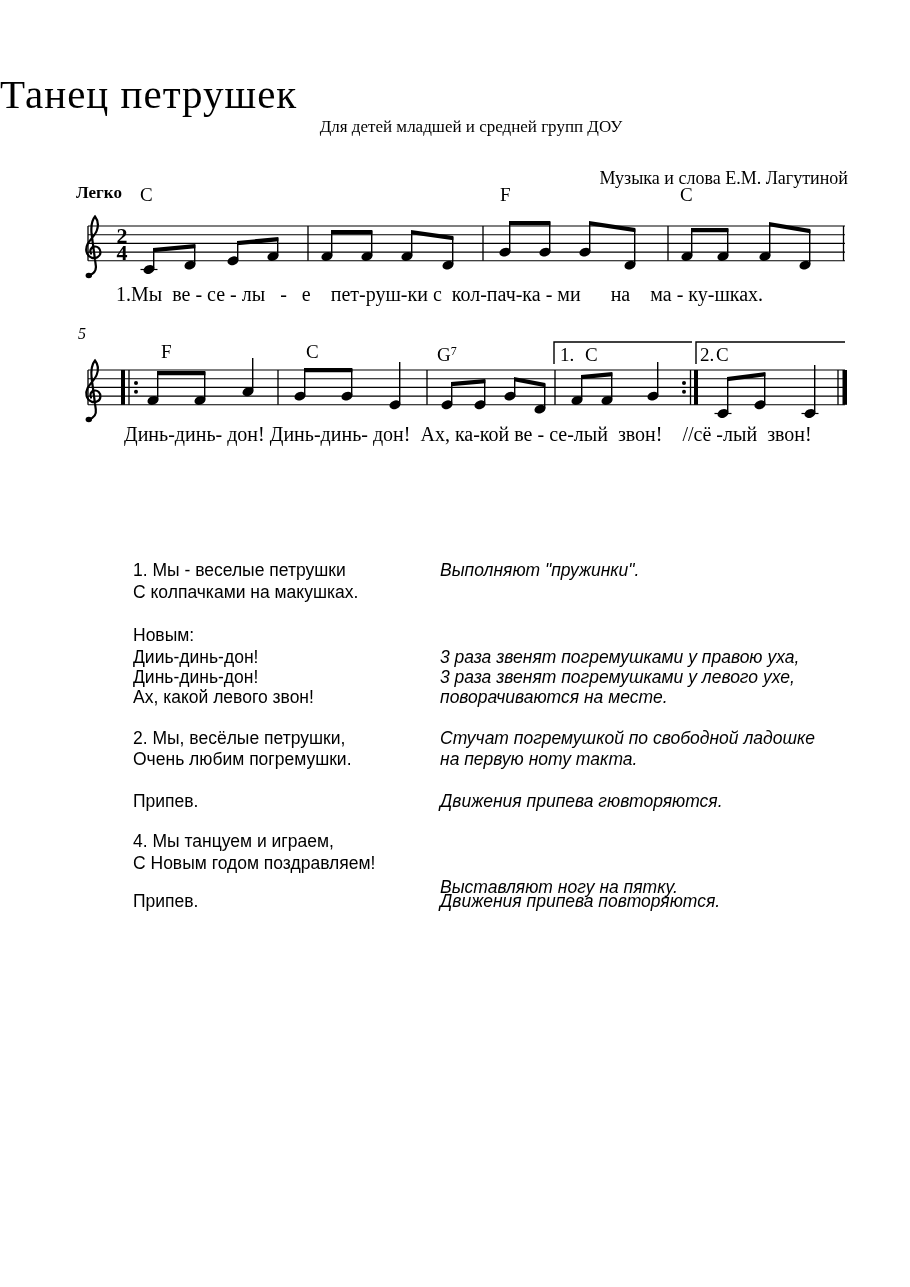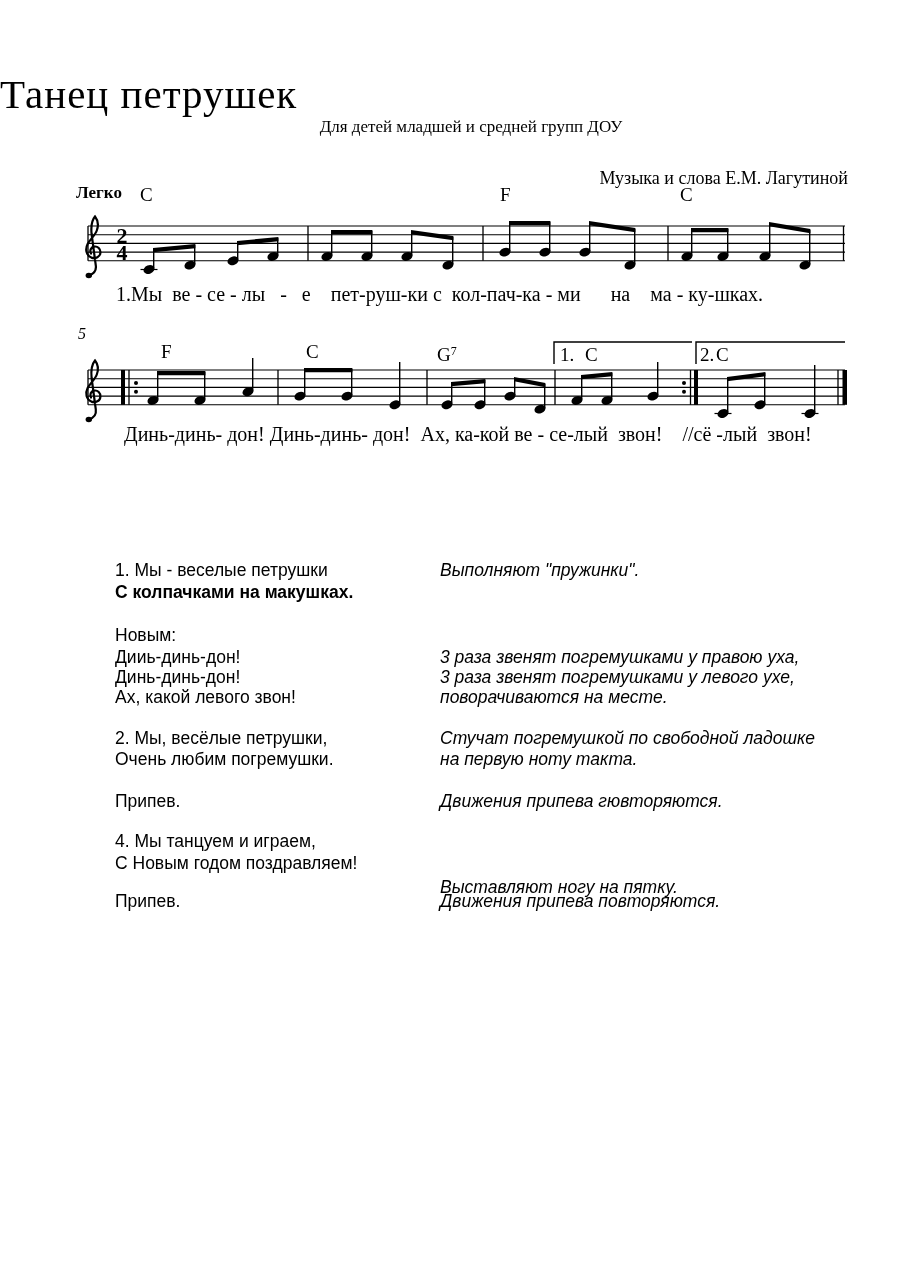--- a/index.html
+++ b/index.html
@@ -15,21 +15,21 @@
   #tempo{top:183px;left:76px;font-size:17px;font-weight:bold;}
   #measure-number{top:325px;left:78px;font-size:16px;font-style:italic;}
   .timesig{left:110px;width:24px;text-align:center;font-size:22px;font-weight:bold;line-height:17px;}
   #ts-top{top:227px;}
   #ts-bottom{top:244px;}
   .chord{font-size:19px;line-height:19px;}
   .chord sup{font-size:12px;vertical-align:6px;}
   .lyrics{white-space:pre;font-size:20px;}
   #lyrics-1{top:283px;left:116px;}
   #lyrics-2{top:423px;left:124px;}
-  .song-line{left:115px;font-size:17.5px;white-space:pre;text-align:center;}
+  .song-line{left:133px;font-size:17.5px;white-space:pre;text-align:center;}
   .move-line{left:440px;font-size:17.5px;font-style:italic;white-space:pre;}
   #sheet-svg{top:0;left:0;}
 </style>
 </head>
 <body>
 
 <svg id="sheet-svg" class="abs" width="910" height="1287" viewBox="0 0 910 1287">
 
   <g transform="translate(82,214)">
     <ellipse cx="6.8" cy="61.5" rx="3.2" ry="2.8" fill="#000"></ellipse>
@@ -179,21 +179,21 @@
     <span class="abs serif chord" style="left: 680px; top: 185px;">C</span>
     <span class="abs serif chord" style="left: 161px; top: 342px;">F</span>
     <span class="abs serif chord" style="left: 306px; top: 342px;">C</span>
     <span class="abs serif chord" style="left: 437px; top: 342px;">G<sup>7</sup></span>
     <span class="abs serif chord" style="left: 560px; top: 345px;">1.</span>
     <span class="abs serif chord" style="left: 585px; top: 345px;">C</span>
     <span class="abs serif chord" style="left: 700px; top: 345px;">2.</span>
     <span class="abs serif chord" style="left: 716px; top: 345px;">C</span>
     <div class="abs song-line" style="top: 560px;">1. Мы - веселые петрушки</div>
     <div class="abs move-line" style="top: 560px;">Выполняют "пружинки".</div>
-    <div class="abs song-line" style="top: 582px; font-weight: bold;">С колпачками на макушках.</div>
+    <div class="abs song-line" style="top: 582px;">С колпачками на макушках.</div>
     <div class="abs song-line" style="top: 625px;">Новым:</div>
     <div class="abs song-line" style="top: 647px;">Дииь-динь-дон!</div>
     <div class="abs move-line" style="top: 647px;">3 раза звенят погремушками у правою уха,</div>
     <div class="abs song-line" style="top: 667px;">Динь-динь-дон!</div>
     <div class="abs move-line" style="top: 667px;">3 раза звенят погремушками у левого ухе,</div>
     <div class="abs song-line" style="top: 687px;">Ах, какой левого звон!</div>
     <div class="abs move-line" style="top: 687px;">поворачиваются на месте.</div>
     <div class="abs song-line" style="top: 728px;">2. Мы, весёлые петрушки,</div>
     <div class="abs move-line" style="top: 728px;">Стучат погремушкой по свободной ладошке</div>
     <div class="abs song-line" style="top: 749px;">Очень любим погремушки.</div>

